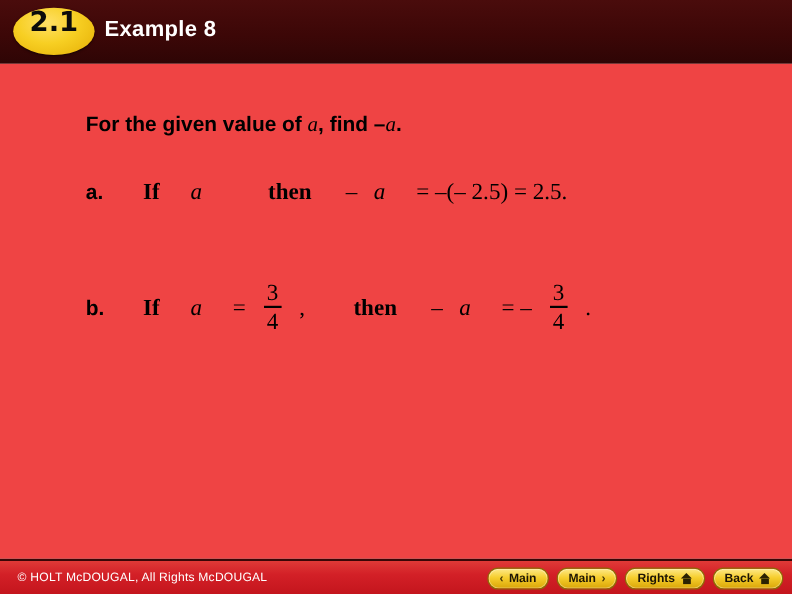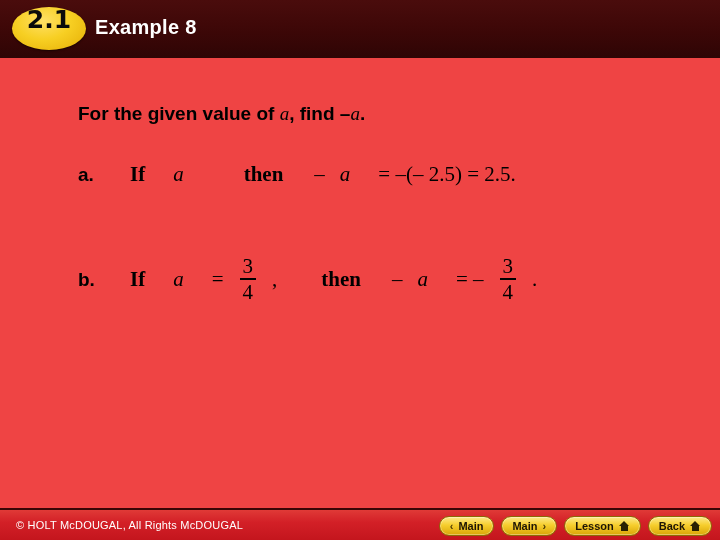--- a/index.html
+++ b/index.html
@@ -303,21 +303,21 @@
     <div class="nav">
       <div class="navbtn">
         <span class="chev">‹</span>
         <span>Main</span>
       </div>
       <div class="navbtn">
         <span>Main</span>
         <span class="chev">›</span>
       </div>
       <div class="navbtn">
-        <span>Lesson</span>
+        <span>Rights</span>
         <span class="house">
             <span class="roof"></span>
             <span class="body"></span>
           </span>
       </div>
       <div class="navbtn">
         <span>Back</span>
         <span class="house">
             <span class="roof"></span>
             <span class="body"></span>

